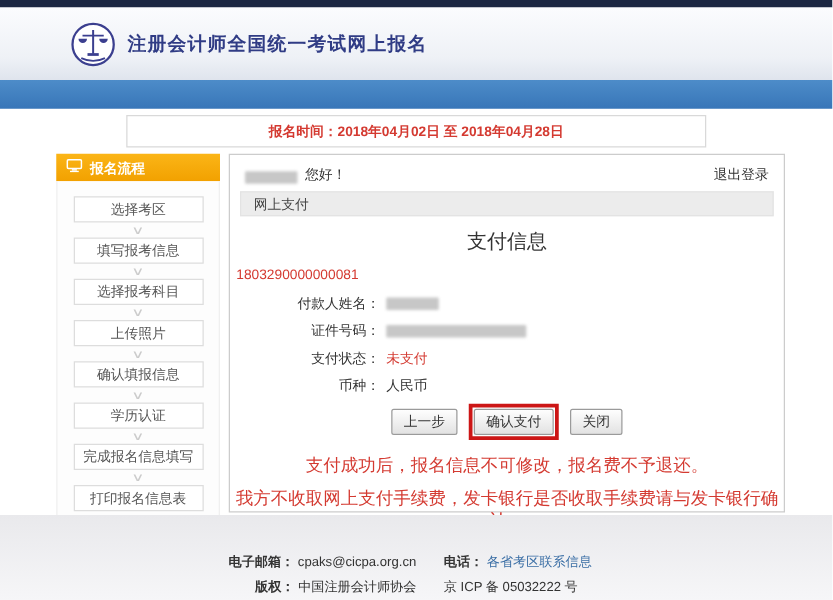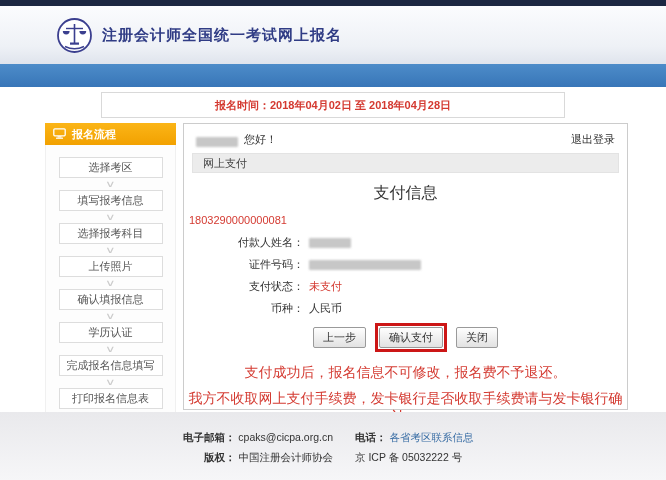--- a/index.html
+++ b/index.html
@@ -72,21 +72,21 @@
   }
   .confirm-wrap { border:3px solid #cc1616; padding:1px; display:inline-flex; }
   .notes { margin-top:12px; text-align:center; }
   .note { color:#d43a31; font-size:14px; margin-bottom:8px; }
 
   
   .footer {
     position:absolute; left:0; right:0; bottom:0; height:68px;
     background:linear-gradient(180deg,#e9e9ec,#f6f6f8); padding-top:15px;
   }
-  .footer-grid { width:430px; margin:4px auto; font-size:10.5px; color:#333; }
+  .footer-grid { width:430px; margin:16px auto; font-size:10.5px; color:#333; }
   .footer-row { display:flex; margin-bottom:6px; }
   .fcol1 { width:215px; text-align:right; }
   .fcol2 { width:215px; text-align:left; padding-left:22px; }
   .flabel { font-weight:bold; }
   .flink { color:#3a6ea5; cursor:pointer; }
 </style>
 </head>
 <body>
 
 <div class="top-strip"></div>

